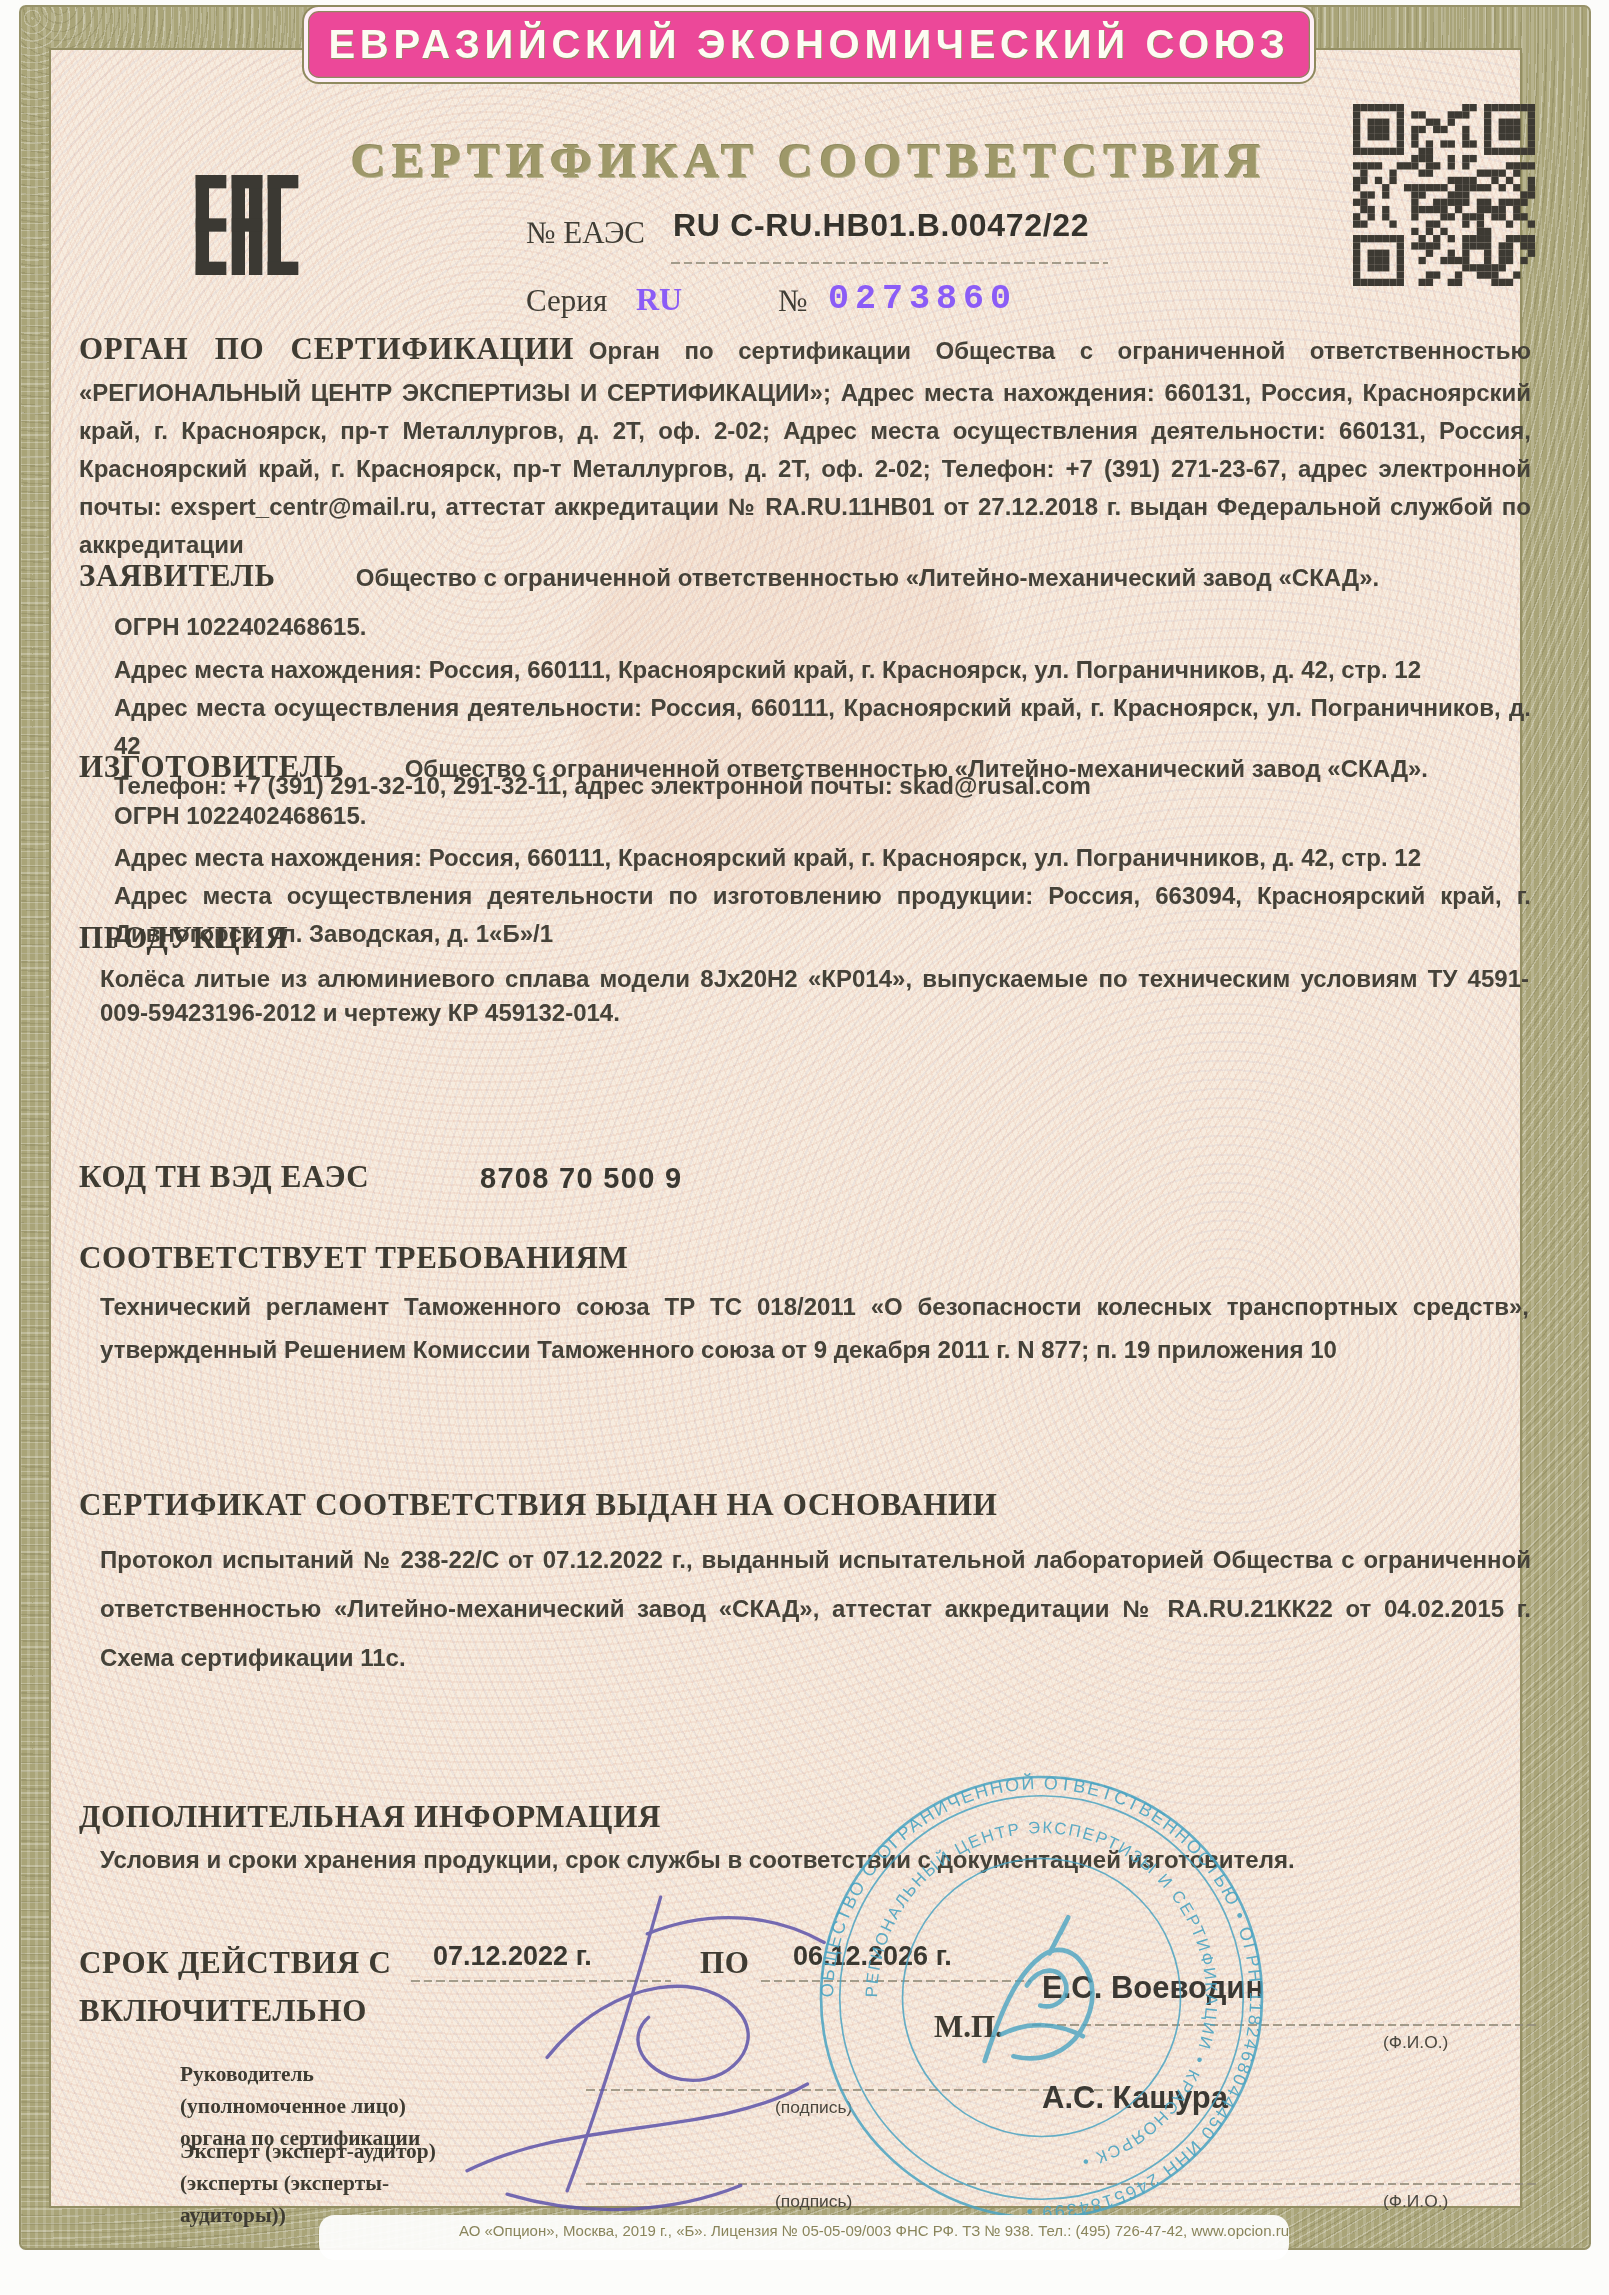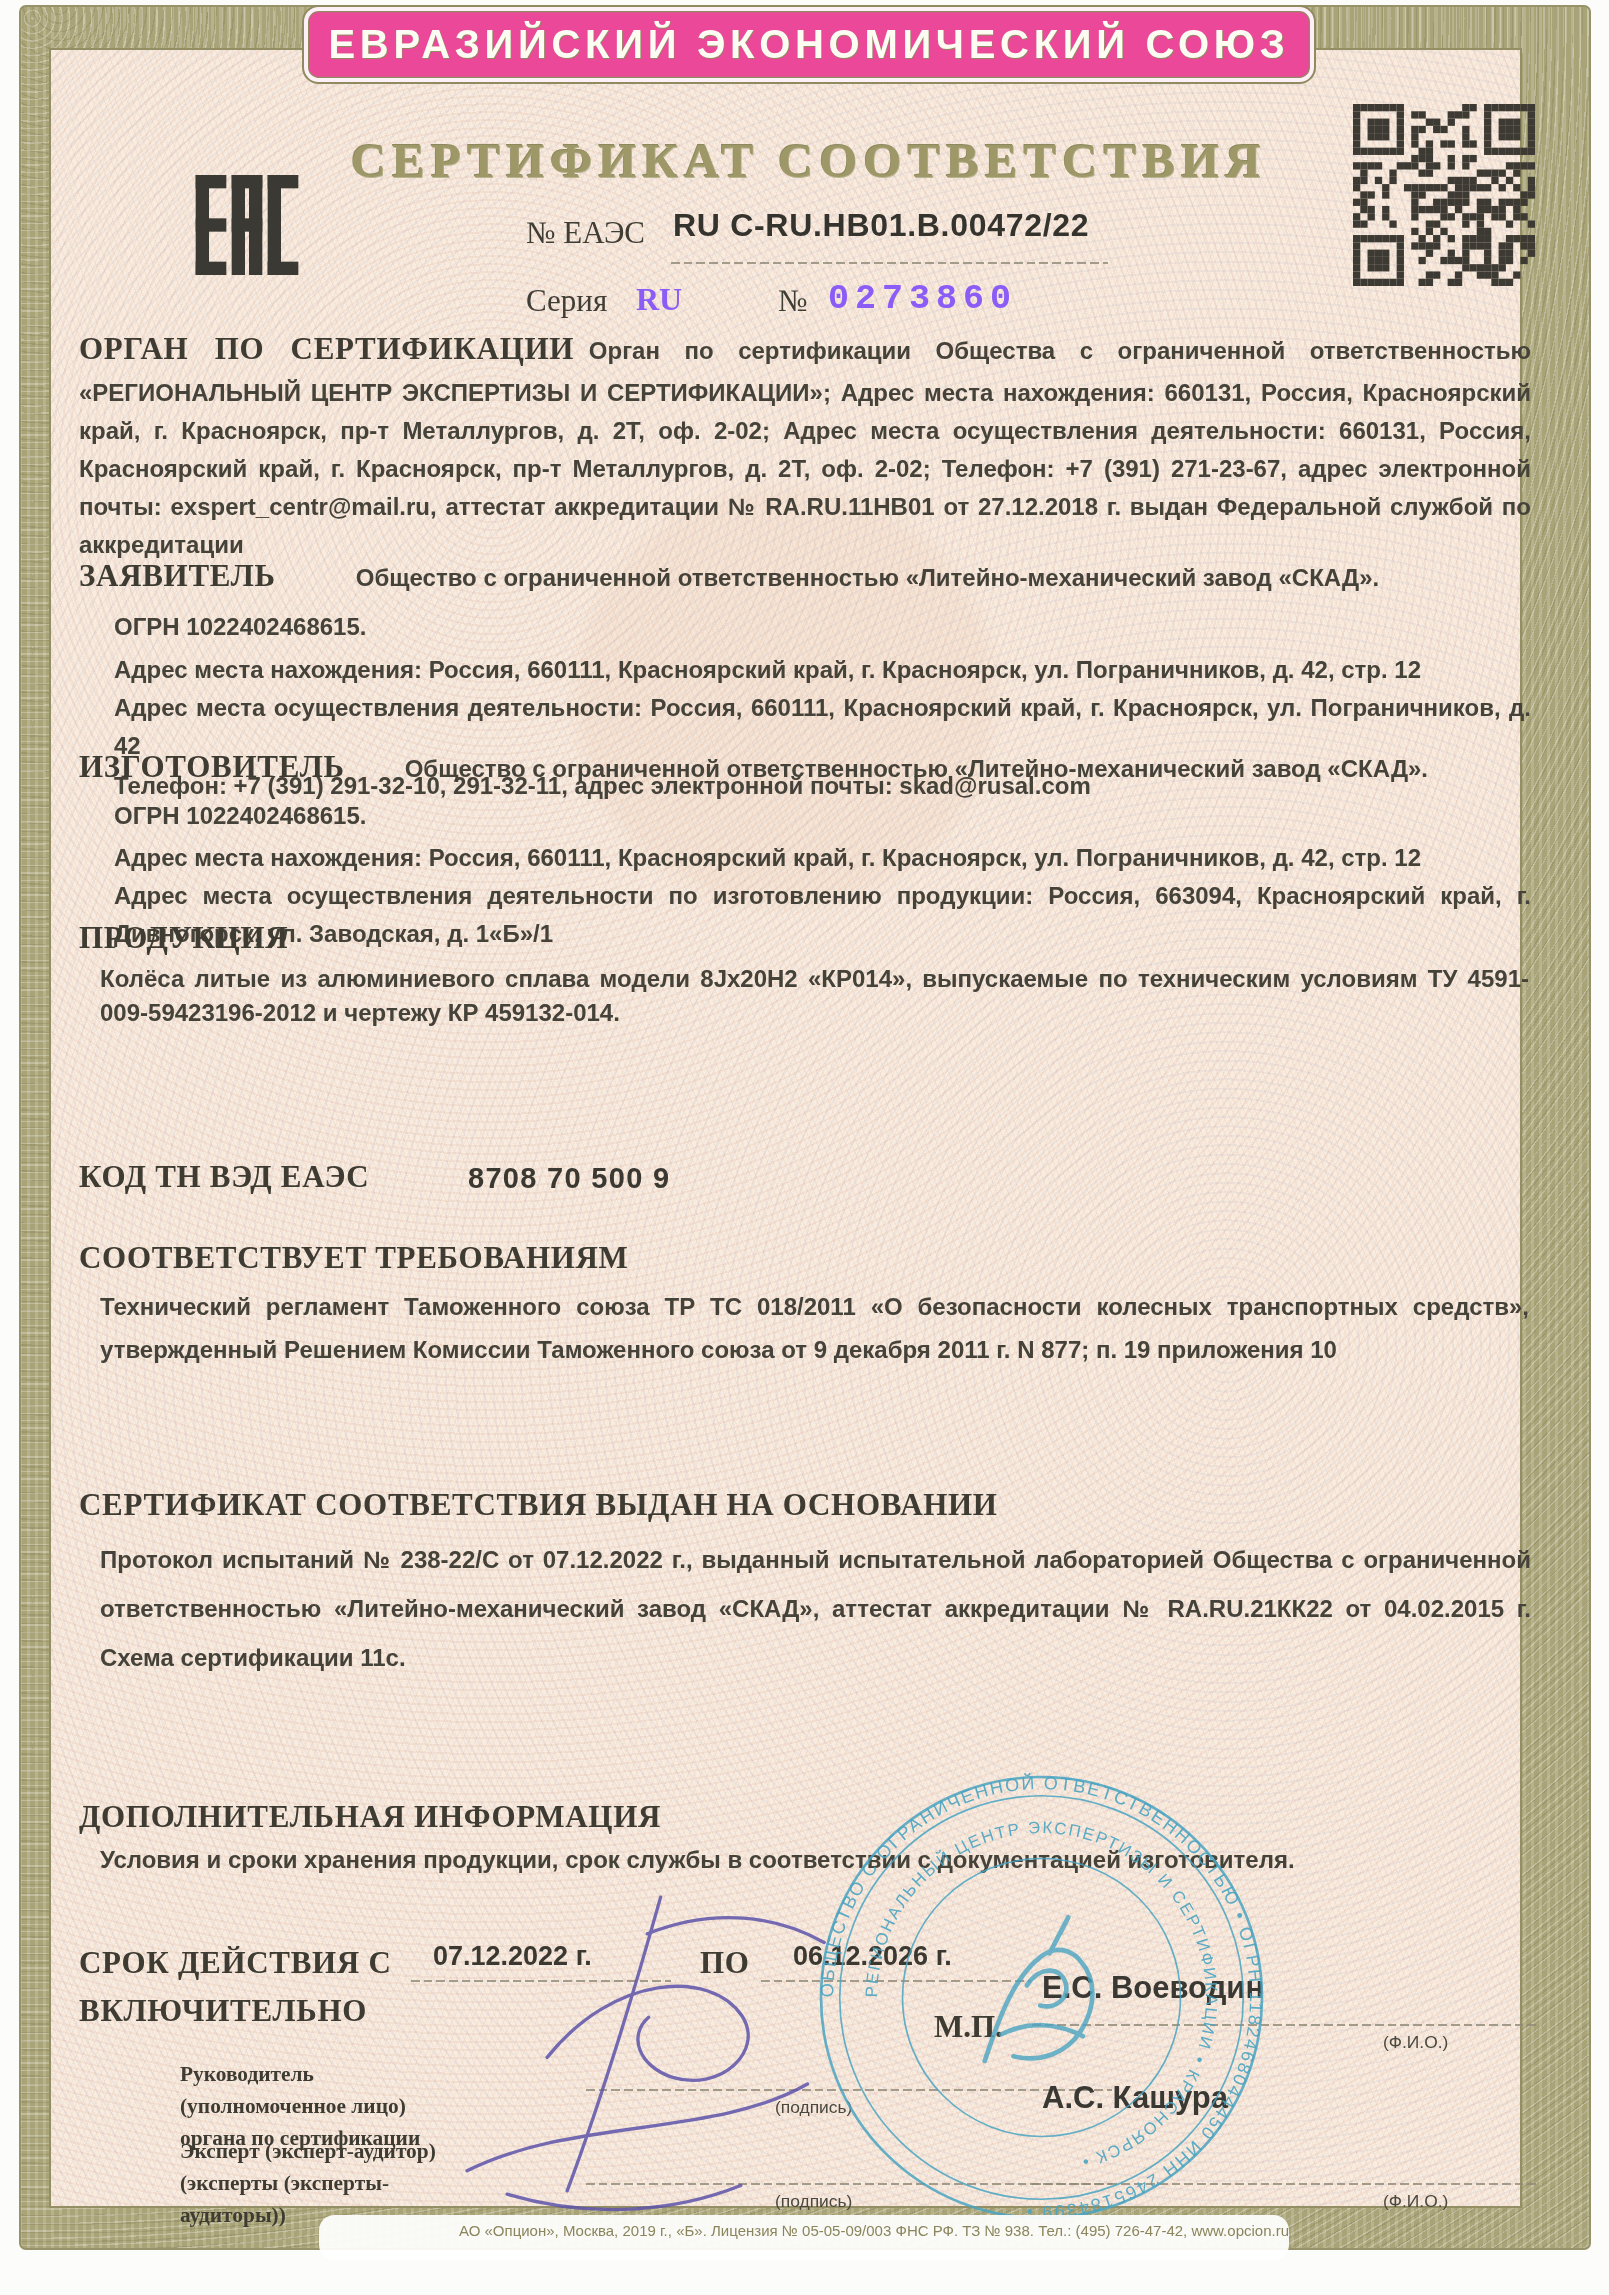--- a/index.html
+++ b/index.html
@@ -60,21 +60,21 @@
   
   .sec-h{
     font-family:"Liberation Serif",serif;font-weight:bold;font-size:31px;
     letter-spacing:0.7px;color:#3e3b32;
   }
   .body-t{font-weight:bold;font-size:24px;line-height:1.58;color:#454239;text-align:justify;}
   .block p{margin:0;}
   .indent{padding-left:35px;}
   .inline-h{margin-right:14.7px;}
 
-  .val-big{font-weight:800;font-size:29px;letter-spacing:1.3px;color:#3a3831;white-space:nowrap;}
+  .val-big{font-weight:800;font-size:29px;letter-spacing:1.3px;color:#3a3831;white-space:nowrap;margin-left:12px;}
   .date-v{font-weight:800;font-size:27px;color:#3a3831;white-space:nowrap;}
   .validity-h{font-family:"Liberation Serif",serif;font-weight:bold;font-size:31px;letter-spacing:0.7px;color:#3e3b32;white-space:nowrap;}
 
   
   .sig-label{font-family:"Liberation Serif",serif;font-weight:bold;font-size:21.4px;line-height:1.5;color:#3e3b32;}
   .caption{font-size:17.4px;color:#4a473e;}
   .name{font-weight:bold;font-size:31px;color:#3a3833;white-space:nowrap;}
   .mp{font-family:"Liberation Serif",serif;font-weight:bold;font-size:31px;color:#3e3b32;}
 
   

